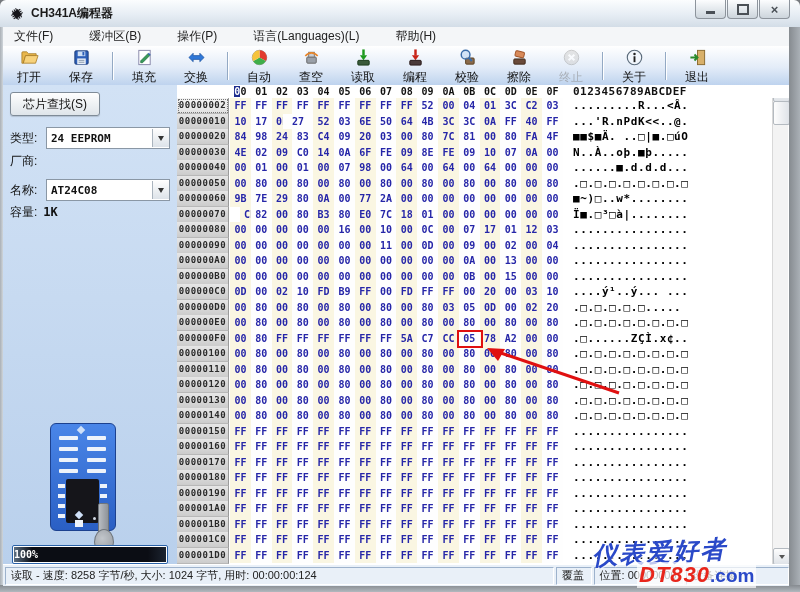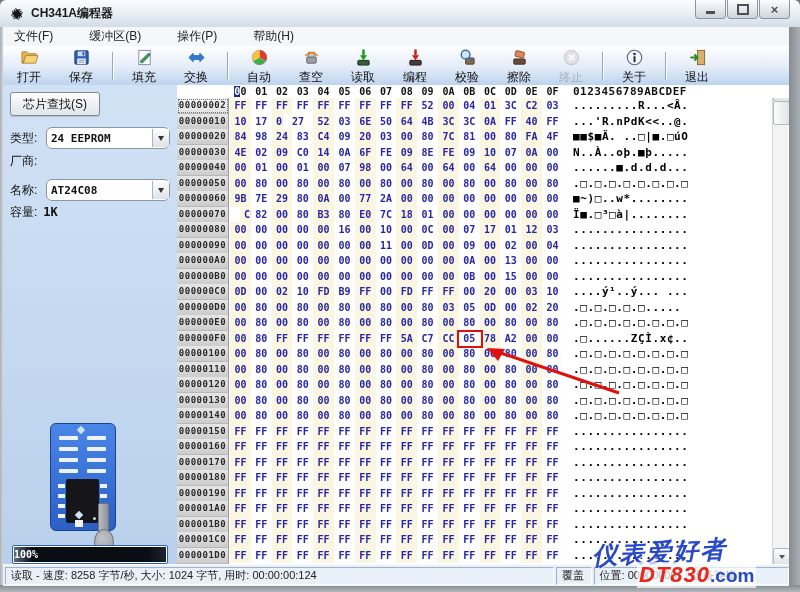--- a/index.html
+++ b/index.html
@@ -35,21 +35,21 @@
   .tbtn.disabled .tlabel{color:#7d8b99;}
   .tsep{width:1px;height:28px;background:#93a9c4;margin:0 5px;box-shadow:1px 0 0 #ffffff;}
   
   .leftpanel{position:absolute;left:3px;top:85px;width:174px;height:479px;
     background:linear-gradient(#d2e2f5,#b9d0ec);border-right:1px solid #93a9c4;}
   .find-btn{position:absolute;left:7px;top:7px;height:22px;padding:0 12px;font-size:12px;color:#111;
     border:1px solid #7f8b97;border-radius:3px;background:linear-gradient(#fefefe,#dfe5ea);
     display:flex;align-items:center;box-shadow:0 1px 1px rgba(0,0,0,.15);}
   .field{position:absolute;left:7px;display:flex;align-items:center;}
   .field .flabel{font-size:12px;color:#111;width:36px;}
-  .combo{width:122px;height:20px;background:#fff;border:1px solid #8a97a5;border-radius:6px;
+  .combo{width:122px;height:20px;background:#fff;border:1px solid #8a97a5;border-radius:0;
     display:flex;align-items:center;position:relative;}
   .combo .cval{font-size:11px;font-weight:bold;font-family:"DejaVu Sans Mono",monospace;color:#111;padding-left:4px;flex:1;}
   .combo .cbtn{width:16px;height:18px;margin:0;background:linear-gradient(#fdfdfd,#dde3e9);
     border-left:1px solid #aab4be;display:flex;align-items:center;justify-content:center;}
   .tri-down{width:0;height:0;border-left:3.5px solid transparent;border-right:3.5px solid transparent;border-top:5px solid #333;}
   .cap-row{position:absolute;left:7px;top:119px;font-size:12px;color:#111;}
   .cap-val{font-family:"DejaVu Sans Mono",monospace;font-weight:bold;margin-left:6px;}
   
   .socket{position:absolute;left:47px;top:338px;width:64px;height:106px;border-radius:6px;
     background:linear-gradient(#4a86e8,#2a5fc4);border:1px solid #1c418f;}
@@ -135,20 +135,21 @@
   </div>
 
   <div class="client-edge-l"></div>
   <div class="client-edge-r"></div>
   <div class="client-edge-b"></div>
 
   <div class="menubar" id="menubar">
       <span class="menu-item">文件(F)</span>
       <span class="menu-item">缓冲区(B)</span>
       <span class="menu-item">操作(P)</span>
+      <span class="menu-item">语言(Languages)(L)</span>
       <span class="menu-item">帮助(H)</span>
     </div>
 
   <div class="toolbar" id="toolbar">
       <div class="tbtn">
         <span><svg viewBox="0 0 20 20" style="width: 19px; height: 19px;">
             <path d="M2 16V5a1 1 0 0 1 1-1h4l2 2h8v2H6L3.5 16z" fill="#e8b64c" stroke="#a3761d" stroke-width=".8"></path>
             <path d="M3.5 16l2.3-8H19l-2.6 8z" fill="#f7d27c" stroke="#a3761d" stroke-width=".8"></path>
           </svg></span>
         <span class="tlabel">打开</span>

